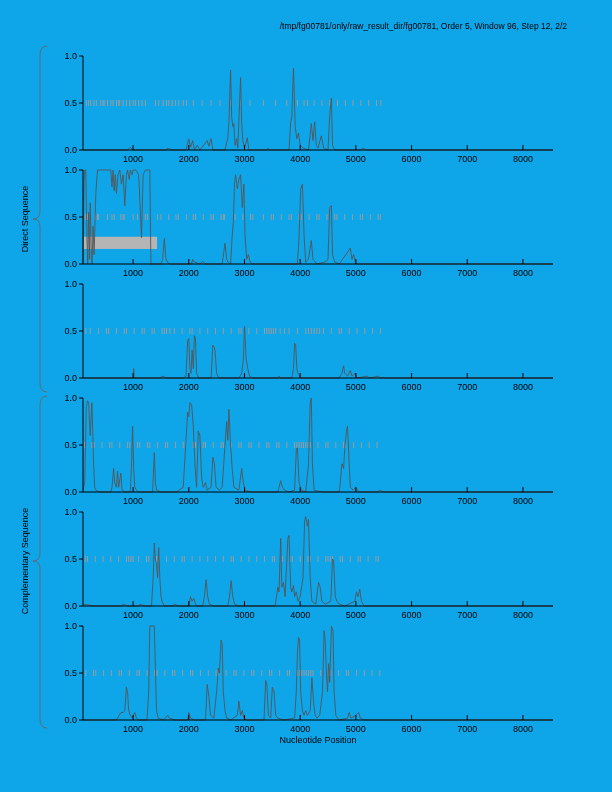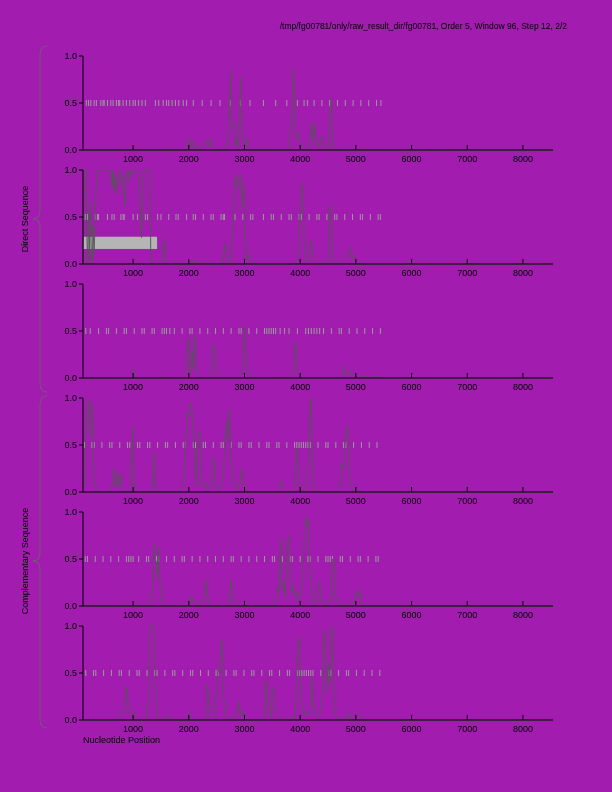--- a/index.html
+++ b/index.html
@@ -1,19 +1,19 @@
 <!DOCTYPE html>
 <html><head>
 <meta charset="utf-8">
 <style>
   html,body{margin:0;padding:0;background:#fff;}
-  .page{position:relative;width:612px;height:792px;background:#a21caf;overflow:hidden;
+  .page{position:relative;width:612px;height:792px;background:#0ea5e9;overflow:hidden;
         font-family:"Liberation Sans",sans-serif;color:#000;}
   .title{position:absolute;top:21px;right:45px;font-size:8.5px;white-space:nowrap;}
-  .xlabel{position:absolute;left:83px;width:470px;top:735px;text-align:left;font-size:9px;}
+  .xlabel{position:absolute;left:83px;width:470px;top:735px;text-align:center;font-size:9px;}
   .grouplabel{position:absolute;font-size:9px;white-space:nowrap;transform:translate(-50%,-50%) rotate(-90deg);}
   .gl-direct{left:25px;top:219px;}
   .gl-comp{left:25px;top:561px;}
   svg{position:absolute;left:0;top:0;}
   text{font-family:"Liberation Sans",sans-serif;fill:#000;}
 </style>
 </head>
 <body>
 
 <div class="page">

